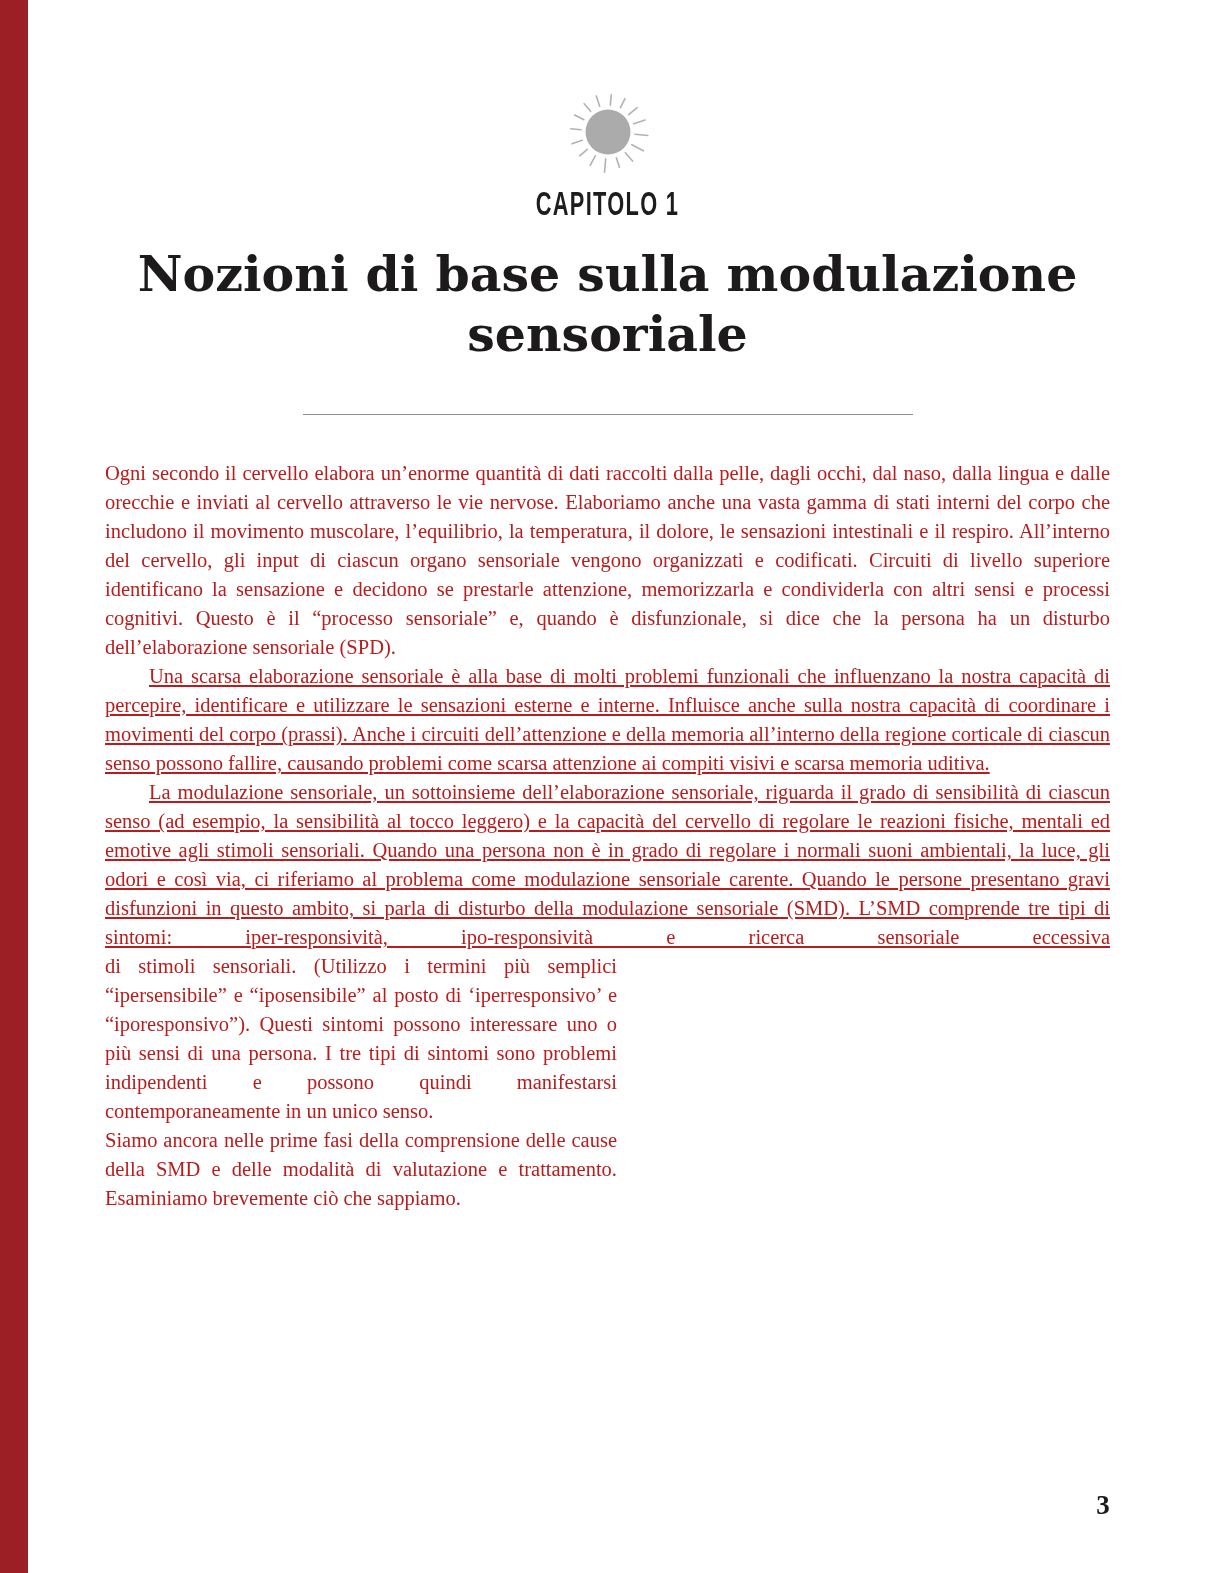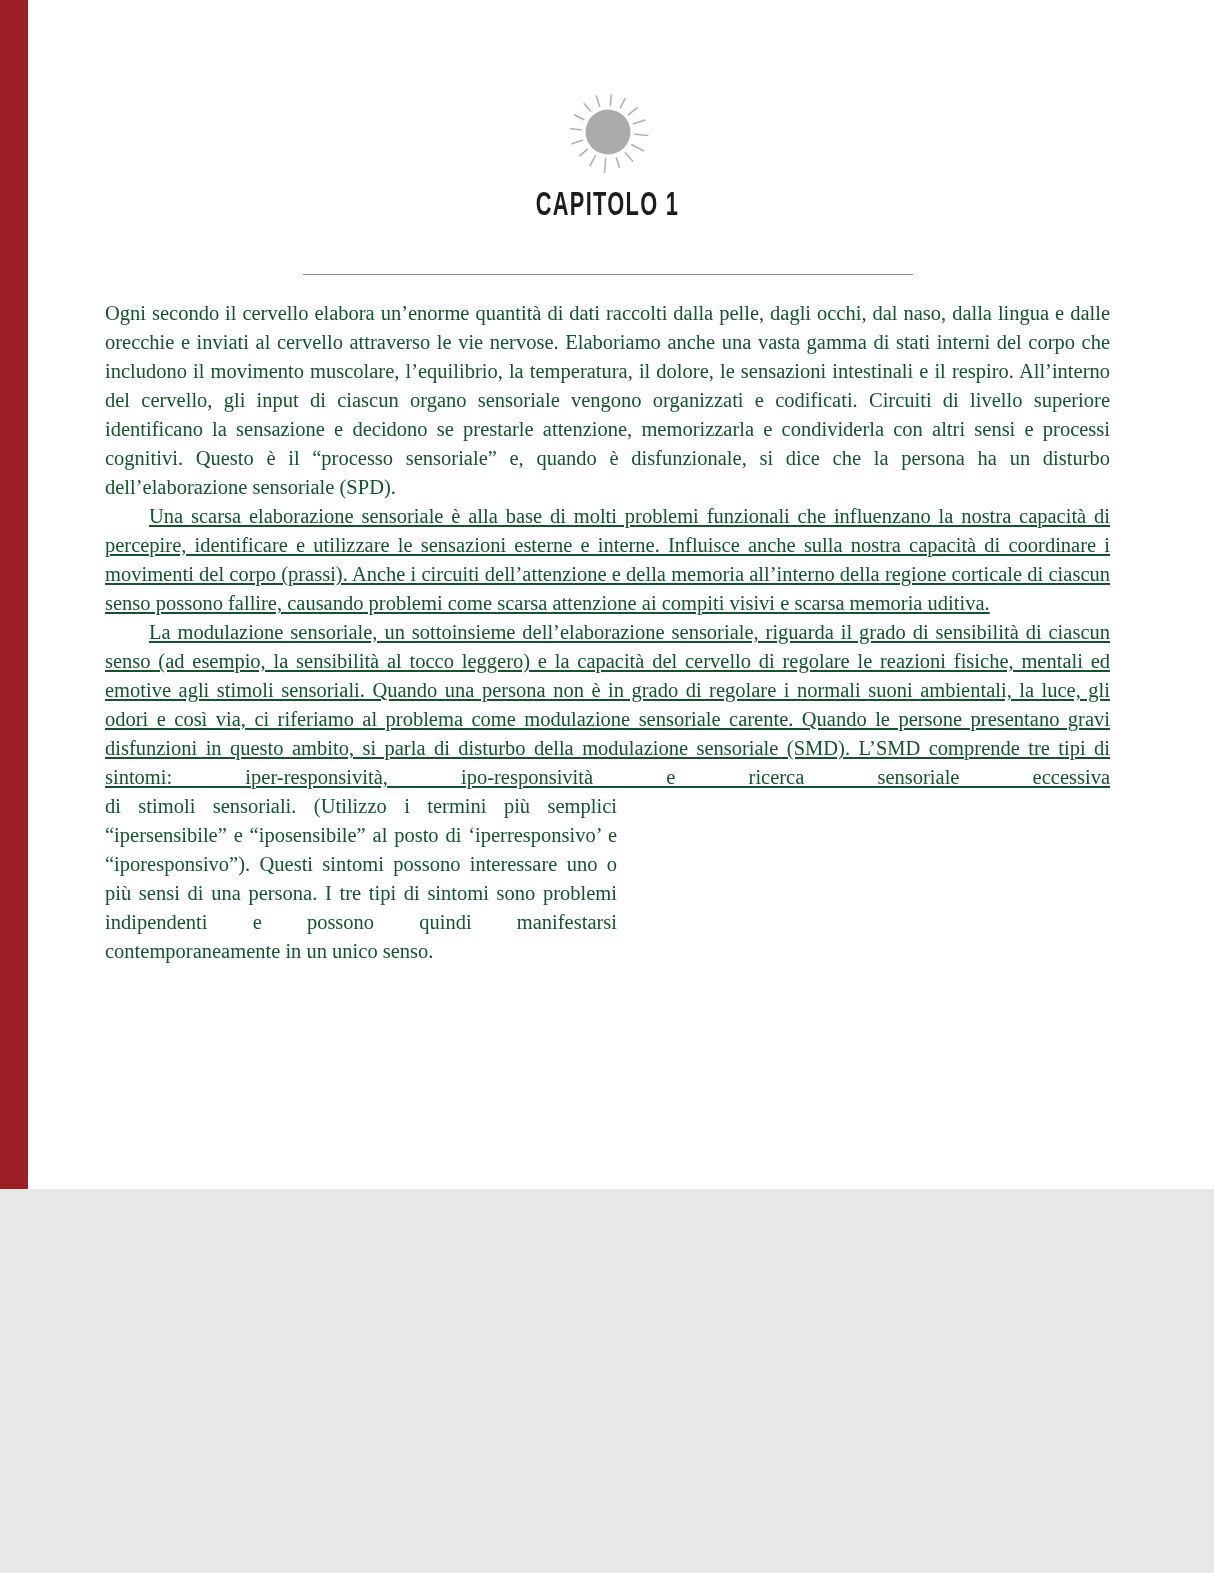--- a/index.html
+++ b/index.html
@@ -1,37 +1,37 @@
 <!DOCTYPE html>
 <html><head>
 <meta charset="utf-8">
 <style>
   html,body{margin:0;padding:0;background:#e8e8e8;}
   .page{
-    position:relative;width:1214px;height:1189px;background:#ffffff;
+    position:relative;width:1214px;height:1573px;background:#ffffff;
     overflow:hidden;font-family:"Liberation Serif",serif;
   }
   .accent-bar{position:absolute;left:0;top:0;width:28px;height:1573px;background:#9b1f24;}
   .content{position:absolute;left:105px;top:0;width:1005px;}
   .header{text-align:center;}
   .sun-wrap{margin-top:86px;line-height:0;}
   .chapter{
     margin-top:6px;
     font-family:"Liberation Sans",sans-serif;
     font-weight:700;font-size:33px;line-height:40px;color:#1d1d1d;
     letter-spacing:2px;transform:scaleX(0.66);transform-origin:center;
   }
   .title{
     margin:20px auto 0;max-width:980px;
     font-family:"DejaVu Serif",serif;font-weight:700;
     font-size:49px;line-height:60px;color:#1c1a1a;text-align:center;
   }
   .divider{width:610px;margin:50px auto 0;border:0;border-top:1.5px solid #8d8d8d;height:0;}
   .bodytext{
-    margin-top:24px;font-size:20.5px;line-height:29px;color:#14532d;
+    margin-top:44px;font-size:20.5px;line-height:29px;color:#b91c1c;
     text-align:justify;
   }
   .bodytext p{margin:0;}
   .indent{text-indent:44px;text-decoration:underline;}
   .force-just{text-align-last:justify;}
   .wrap-row{display:flex;align-items:flex-start;}
   .col-text{width:512px;}
   .col-text p{margin:0;}
   .col-venn{width:460px;margin-left:33px;margin-top:2px;line-height:0;}
   .venn-label{
@@ -70,31 +70,33 @@
             <line x1="-8.3" y1="-25.7" x2="-11.7" y2="-36.1"></line>
             <line x1="2.3" y1="-26.9" x2="3.3" y2="-37.3"></line>
             <line x1="12.3" y1="-24.1" x2="17.0" y2="-33.4"></line>
             <line x1="20.7" y1="-17.4" x2="29.1" y2="-24.4"></line>
             <line x1="25.7" y1="-8.3" x2="37.1" y2="-12.0"></line>
           </g>
           <circle cx="0" cy="0" r="22.5" fill="#ababab"></circle>
         </svg>
       </div>
       <div class="chapter">CAPITOLO 1</div>
+      <h1 class="title">Nozioni di base sulla modulazione sensoriale</h1>
       <hr class="divider">
     </div>
 
     <div class="bodytext">
       <p>Ogni secondo il cervello elabora un’enorme quantità di dati raccolti dalla pelle, dagli occhi, dal naso, dalla lingua e dalle orecchie e inviati al cervello attraverso le vie nervose. Elaboriamo anche una vasta gamma di stati interni del corpo che includono il movimento muscolare, l’equilibrio, la temperatura, il dolore, le sensazioni intestinali e il respiro. All’interno del cervello, gli input di ciascun organo sensoriale vengono organizzati e codificati. Circuiti di livello superiore identificano la sensazione e decidono se prestarle attenzione, memorizzarla e condividerla con altri sensi e processi cognitivi. Questo è il “processo sensoriale” e, quando è disfunzionale, si dice che la persona ha un disturbo dell’elaborazione sensoriale (SPD).</p>
       <p class="indent">Una scarsa elaborazione sensoriale è alla base di molti problemi funzionali che influenzano la nostra capacità di percepire, identificare e utilizzare le sensazioni esterne e interne. Influisce anche sulla nostra capacità di coordinare i movimenti del corpo (prassi). Anche i circuiti dell’attenzione e della memoria all’interno della regione corticale di ciascun senso possono fallire, causando problemi come scarsa attenzione ai compiti visivi e scarsa memoria uditiva.</p>
       <p class="indent force-just">La modulazione sensoriale, un sottoinsieme dell’elaborazione sensoriale, riguarda il grado di sensibilità di ciascun senso (ad esempio, la sensibilità al tocco leggero) e la capacità del cervello di regolare le reazioni fisiche, mentali ed emotive agli stimoli sensoriali. Quando una persona non è in grado di regolare i normali suoni ambientali, la luce, gli odori e così via, ci riferiamo al problema come modulazione sensoriale carente. Quando le persone presentano gravi disfunzioni in questo ambito, si parla di disturbo della modulazione sensoriale (SMD). L’SMD comprende tre tipi di sintomi: iper-responsività, ipo-responsività e ricerca sensoriale eccessiva</p>
 
       <div class="wrap-row">
         <div class="col-text">
           <p>di stimoli sensoriali. (Utilizzo i termini più semplici “ipersensibile” e “iposensibile” al posto di ‘iperresponsivo’ e “iporesponsivo”). Questi sintomi possono interessare uno o più sensi di una persona. I tre tipi di sintomi sono problemi indipendenti e possono quindi manifestarsi contemporaneamente in un unico senso.</p>
+          <p>Siamo ancora nelle prime fasi della comprensione delle cause della SMD e delle modalità di valutazione e trattamento. Esaminiamo brevemente ciò che sappiamo.</p>
         </div>
       </div>
     </div>
 
   </div>
 
   <div class="page-number">3</div>
 
 </div>
 

